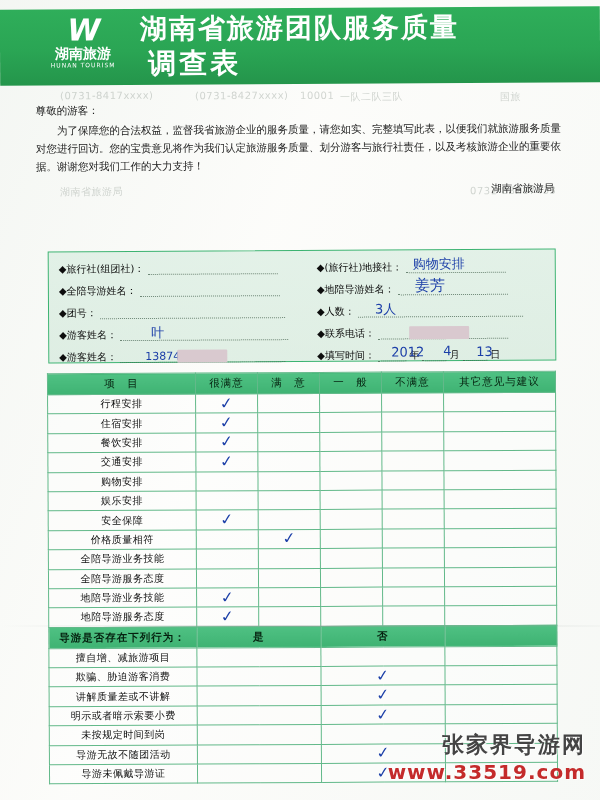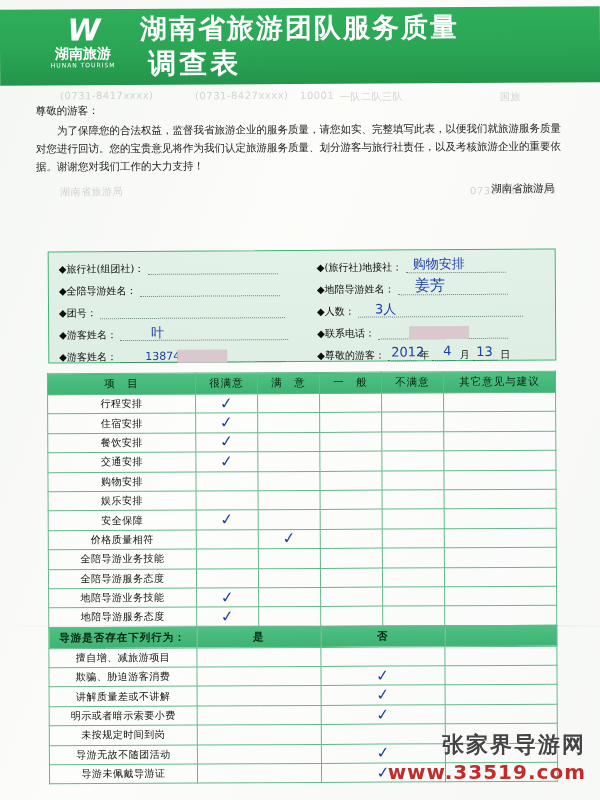--- a/index.html
+++ b/index.html
@@ -334,21 +334,21 @@
         <span class="info-label">◆人数：</span>
         <span class="dots" style="width:165px;"></span>
         <span class="hand" style="left:58px; top:-2px;">3人</span>
       </div>
       <div class="info-row">
         <span class="info-label">◆联系电话：</span>
         <span class="dots" style="width:130px;"></span>
         <span class="redact" style="left:92px; top:4px; width:60px; height:13px;"></span>
       </div>
       <div class="info-row">
-        <span class="info-label">◆尊敬的游客：</span>
+        <span class="info-label">◆填写时间：</span>
         <span class="dots" style="width:28px;"></span>
         <span class="info-label">年</span>
         <span class="dots" style="width:24px;"></span>
         <span class="info-label">月</span>
         <span class="dots" style="width:24px;"></span>
         <span class="info-label">日</span>
         <span class="hand" style="left:74px; top:-3px;">2012</span>
         <span class="hand" style="left:126px; top:-4px;">4</span>
         <span class="hand" style="left:159px; top:-3px;">13</span>
       </div>

